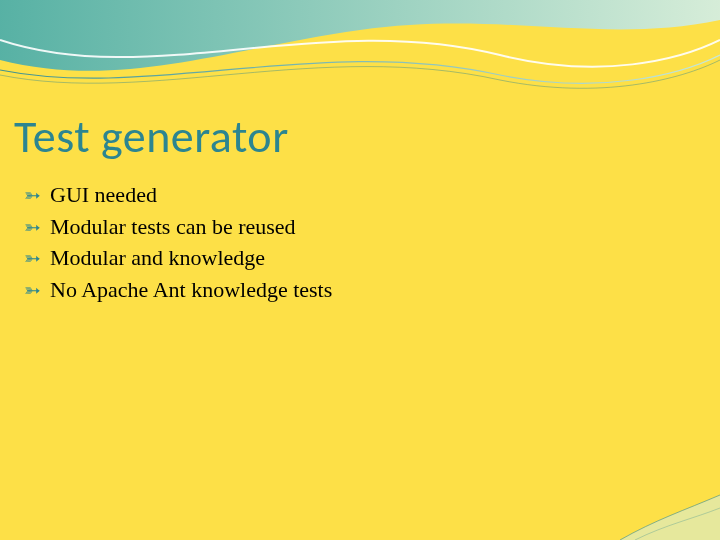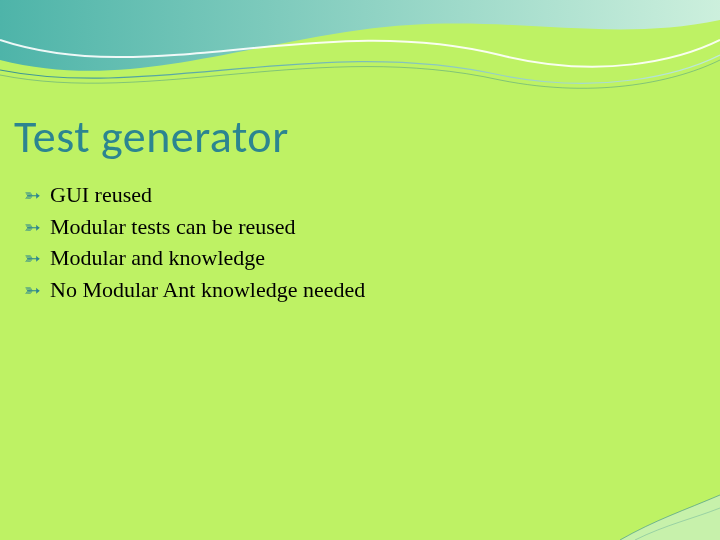--- a/index.html
+++ b/index.html
@@ -9,21 +9,21 @@
     height: 540px;
     background: #ffffff;
     font-family: Georgia, "Times New Roman", serif;
     overflow: hidden;
     position: relative;
   }
   .slide {
     width: 720px;
     height: 540px;
     position: relative;
-    background: #bef264;
+    background: #fde047;
   }
   .wave-wrap {
     position: absolute;
     top: 0;
     left: 0;
     width: 720px;
     height: 100px;
     overflow: visible;
     pointer-events: none;
   }
@@ -94,33 +94,33 @@
       <path d="M0,70 C150,100 320,35 500,75 C600,95 680,75 720,55" fill="none" stroke="url(#tealGrad2)" stroke-width="1.2" opacity="0.9"></path>
       <path d="M0,75 C150,105 320,40 500,80 C600,100 680,80 720,60" fill="none" stroke="#2c8590" stroke-width="0.7" opacity="0.6"></path>
     </svg>
   </div>
 
   <div class="title">Test generator</div>
 
   <div class="body">
     <div class="body-item">
       <span class="bullet">➳</span>
-      <span>GUI reused</span>
+      <span>GUI needed</span>
     </div>
     <div class="body-item">
       <span class="bullet">➳</span>
       <span>Modular tests can be reused</span>
     </div>
     <div class="body-item">
       <span class="bullet">➳</span>
       <span>Modular and knowledge</span>
     </div>
     <div class="body-item">
       <span class="bullet">➳</span>
-      <span>No Modular Ant knowledge needed</span>
+      <span>No Apache Ant knowledge tests</span>
     </div>
   </div>
 
   <div class="corner-swoosh">
     <svg width="120" height="100" viewBox="0 0 120 100" preserveAspectRatio="none">
       <path d="M20,100 C55,80 85,70 120,55 L120,100 Z" fill="#cfeff2" opacity="0.5"></path>
       <path d="M20,100 C55,80 85,70 120,55" fill="none" stroke="#2c8590" stroke-width="0.8" opacity="0.7"></path>
       <path d="M35,100 C65,85 95,78 120,68" fill="none" stroke="#2c8590" stroke-width="0.6" opacity="0.5"></path>
     </svg>
   </div>

